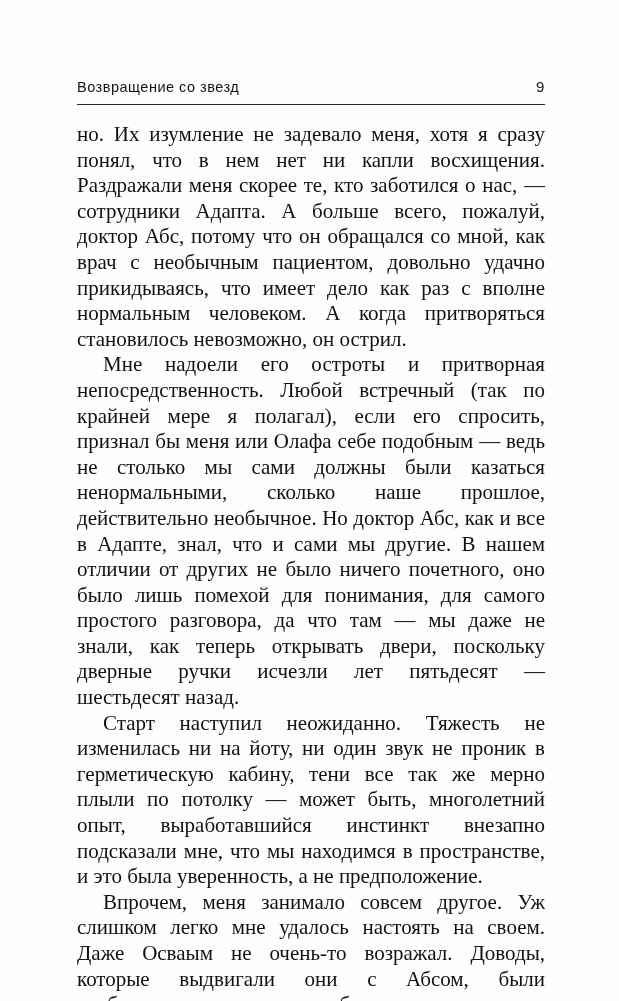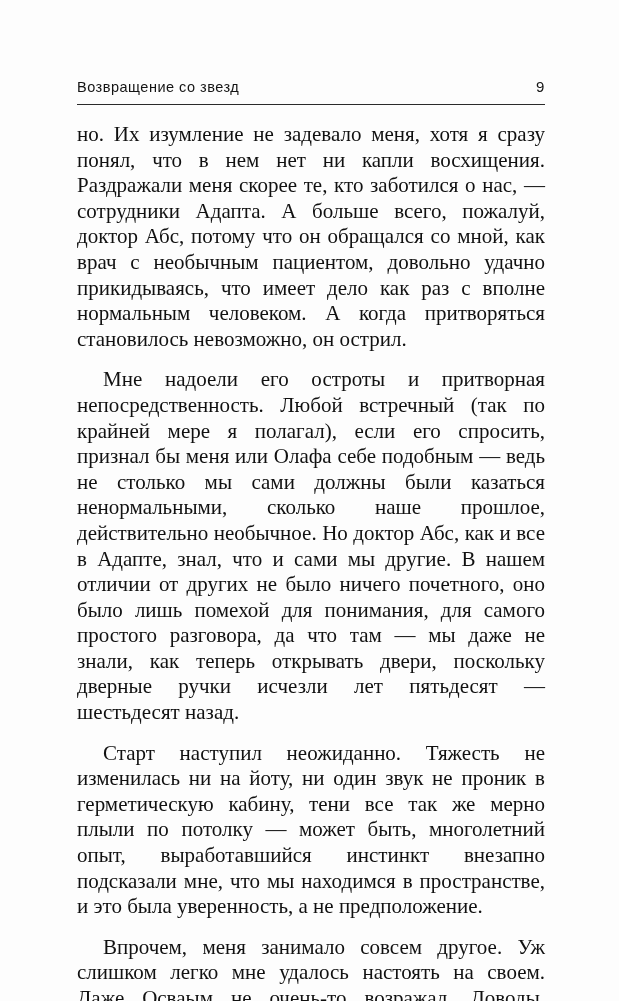--- a/index.html
+++ b/index.html
@@ -53,21 +53,21 @@
   .body-text p {
     margin: 0;
     font-size: 21px;
     line-height: 25.6px;
     text-align: justify;
     text-justify: inter-word;
     hyphens: manual;
     color: #111111;
   }
   .body-text p + p {
-    margin-top: 15px;
+    margin-top: 0;
   }
   .body-text p.indent {
     text-indent: 26px;
   }
   
   .body-text p, .running-head {
     -webkit-font-smoothing: antialiased;
   }
 </style>
 </head>

